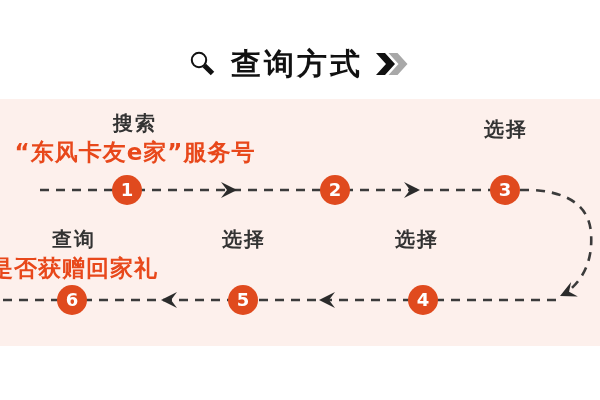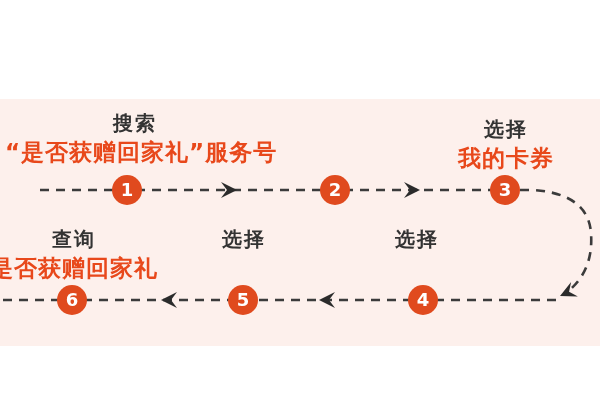--- a/index.html
+++ b/index.html
@@ -40,45 +40,55 @@
     position:absolute;width:30px;height:30px;border-radius:50%;
     background:#e04a1e;color:#ffffff;font-size:18px;font-weight:bold;
     display:flex;align-items:center;justify-content:center;line-height:1;
   }
 </style>
 </head>
 <body>
 
 <div class="stage">
 
+  <div class="title-row">
+    <svg width="30" height="32" viewBox="0 0 30 32" aria-hidden="true">
+      <circle cx="11" cy="12" r="7.2" fill="none" stroke="#111111" stroke-width="2"></circle>
+      <line x1="16.3" y1="17.5" x2="24.5" y2="25.5" stroke="#111111" stroke-width="5" stroke-linecap="butt"></line>
+    </svg>
+    <h1 class="title-text">查询方式</h1>
+    <svg width="36" height="24" viewBox="0 0 36 24" aria-hidden="true">
+      <polygon points="12.5,1 21.5,1 31.5,12 21.5,23 12.5,23 22.5,12" fill="#a8a8a8"></polygon>
+      <polygon points="0,1 9,1 19,12 9,23 0,23 10,12" fill="#111111"></polygon>
+    </svg>
+  </div>
 
   <div class="band"></div>
 
   <svg class="flow-svg" viewBox="0 0 600 400" aria-hidden="true">
 
     <path d="M40 190 L530 190 C563 191 589 203 591 233 C593 261 583 280 566 293" fill="none" stroke="#3b3b3b" stroke-width="2.6" stroke-dasharray="9 7"></path>
 
     <path d="M556 300 L-8 300" fill="none" stroke="#3b3b3b" stroke-width="2.6" stroke-dasharray="9 7"></path>
 
     <polygon points="0,0 -16,-8 -10,0 -16,8" fill="#2b2b2b" transform="translate(237,190)"></polygon>
     <polygon points="0,0 -16,-8 -10,0 -16,8" fill="#2b2b2b" transform="translate(420,190)"></polygon>
     <polygon points="0,0 -16,-8 -10,0 -16,8" fill="#2b2b2b" transform="translate(560,296) rotate(155)"></polygon>
     <polygon points="0,0 -16,-8 -10,0 -16,8" fill="#2b2b2b" transform="translate(319,300) rotate(180)"></polygon>
     <polygon points="0,0 -16,-8 -10,0 -16,8" fill="#2b2b2b" transform="translate(161,300) rotate(180)"></polygon>
   </svg>
 
   <div class="step" style="left:5px;top:113px;width:260px;">
     <div class="action">搜索</div>
-    <div class="target"><span>“是否获赠回家礼”服务号</span><span class="target-suffix"></span></div>
+    <div class="target"><span>“东风卡友e家”服务号</span><span class="target-suffix"></span></div>
   </div>
 
 
   <div class="step" style="left:416px;top:119px;width:180px;">
     <div class="action">选择</div>
-    <div class="target"><span>我的卡券</span><span class="target-suffix"></span></div>
   </div>
 
   <div class="step" style="left:327px;top:229px;width:180px;">
     <div class="action">选择</div>
   </div>
 
   <div class="step" style="left:154px;top:229px;width:180px;">
     <div class="action">选择</div>
   </div>
 

